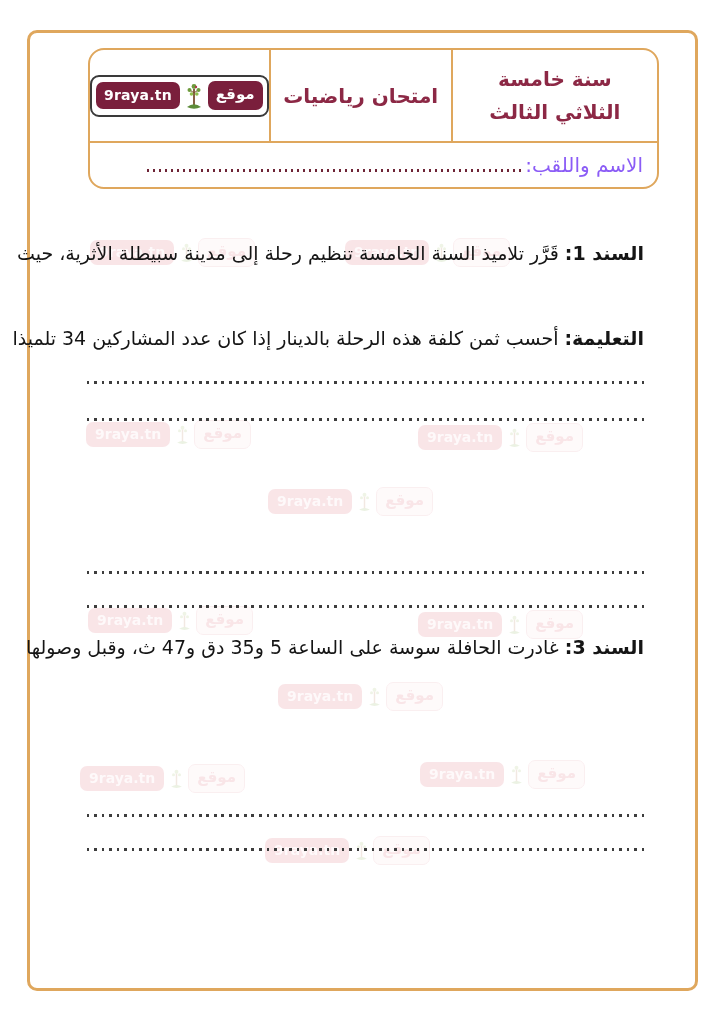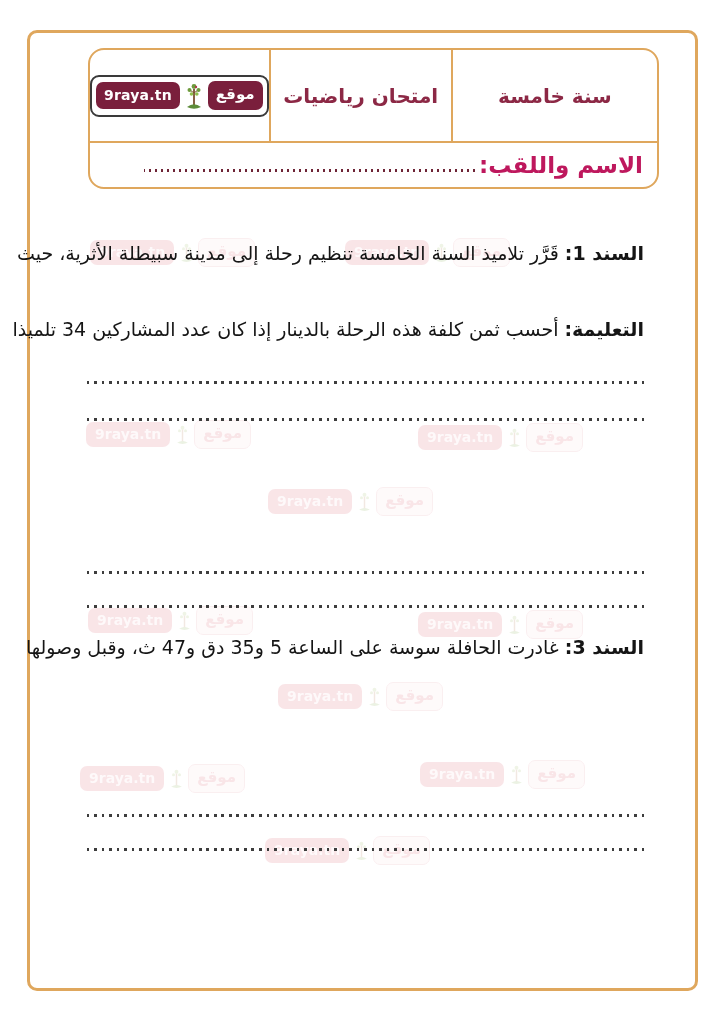--- a/index.html
+++ b/index.html
@@ -17,21 +17,21 @@
     border:2.5px solid #DFA75D;border-radius:16px;overflow:hidden;
     display:flex;flex-direction:column;background:#fff;z-index:3;direction:rtl;
   }
   .header-top{flex:1;display:flex;direction:rtl;}
   .cell{display:flex;align-items:center;justify-content:center;}
   .cell-grade{width:213px;flex-direction:column;gap:9px;border-left:2.5px solid #DFA75D;}
   .cell-exam{width:188px;border-left:2.5px solid #DFA75D;}
   .cell-logo{flex:1;}
   .hdr-maroon{color:#8C2845;font-weight:bold;font-size:20px;}
   .header-name{height:44px;border-top:2.5px solid #DFA75D;display:flex;align-items:center;padding:0 14px;direction:rtl;}
-  .name-label{color:#be185d;font-weight:bold;font-size:23px;white-space:nowrap;}
+  .name-label{color:#8b5cf6;font-weight:normal;font-size:20px;white-space:nowrap;}
   .name-dots{
     flex:1;height:3px;margin-right:4px;margin-left:40px;align-self:center;margin-top:10px;
     background-image:repeating-linear-gradient(to left,#6E2436 0 2px,transparent 2px 6px);
   }
   
   .logo{display:flex;align-items:center;background:#fff;border:2px solid #3a3a3a;border-radius:9px;padding:3px 4px;direction:ltr;gap:2px;}
   .logo-name{background:#7A1F3C;color:#fff;font-weight:bold;font-size:14px;padding:5px 8px 6px;border-radius:7px;letter-spacing:.2px;}
   .logo-tree{width:24px;height:32px;display:flex;align-items:center;justify-content:center;}
   .logo-word{background:#7A1F3C;color:#fff;font-weight:bold;font-size:15px;padding:4px 8px 7px;border-radius:7px;}
   
@@ -54,20 +54,21 @@
 </head>
 <body>
 
 <div class="page">
   <div class="page-border"></div>
 
   <div class="header-box">
     <div class="header-top">
       <div class="cell cell-grade">
         <div class="hdr-maroon">سنة خامسة</div>
+        <div class="hdr-maroon">الثلاثي الثالث</div>
       </div>
       <div class="cell cell-exam">
         <div class="hdr-maroon">امتحان رياضيات</div>
       </div>
       <div class="cell cell-logo">
         <div class="logo">
           <span class="logo-name">9raya.tn</span>
           <span class="logo-tree">
             <svg viewBox="0 0 20 30" width="20" height="30">
               <rect x="9.1" y="8" width="1.8" height="17" fill="#7A5230"></rect>
@@ -88,21 +89,21 @@
     </div>
     <div class="header-name">
       <span class="name-label">الاسم واللقب:</span>
       <span class="name-dots"></span>
     </div>
   </div>
 
   <div class="tblock" style="top:234px">
     <div class="tline"><span class="blabel">السند 1:</span> <span>قَرَّر تلاميذ السنة الخامسة تنظيم رحلة إلى مدينة سبيطلة الأثرية، حيث</span></div>
   </div>
-  <div class="tblock" style="top:310px">
+  <div class="tblock" style="top:319px">
     <div class="tline"><span class="blabel">التعليمة:</span> <span>أحسب ثمن كلفة هذه الرحلة بالدينار إذا كان عدد المشاركين 34 تلميذا</span></div>
   </div>
   <div class="answer-line" style="top:381px"></div>
   <div class="answer-line" style="top:418px"></div>
 
   <div class="answer-line" style="top:571px"></div>
   <div class="answer-line" style="top:605px"></div>
 
   <div class="tblock" style="top:628px">
     <div class="tline"><span class="blabel">السند 3:</span> <span>غادرت الحافلة سوسة على الساعة 5 و35 دق و47 ث، وقبل وصولها</span></div>

